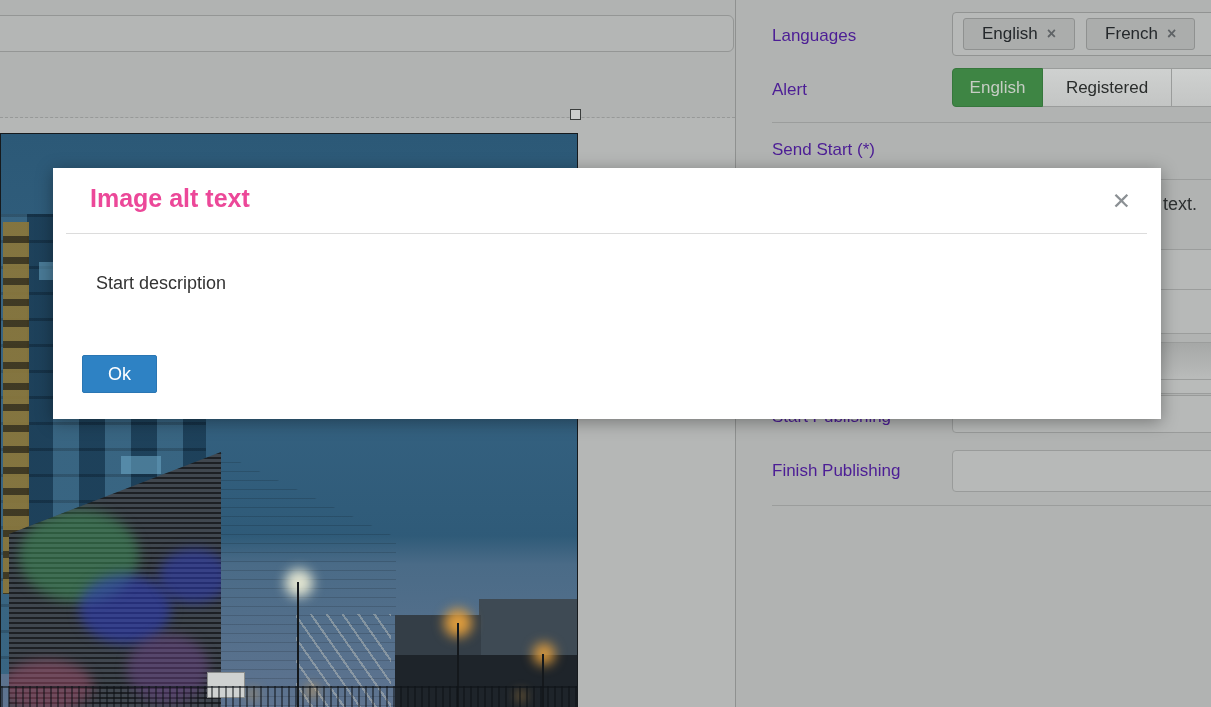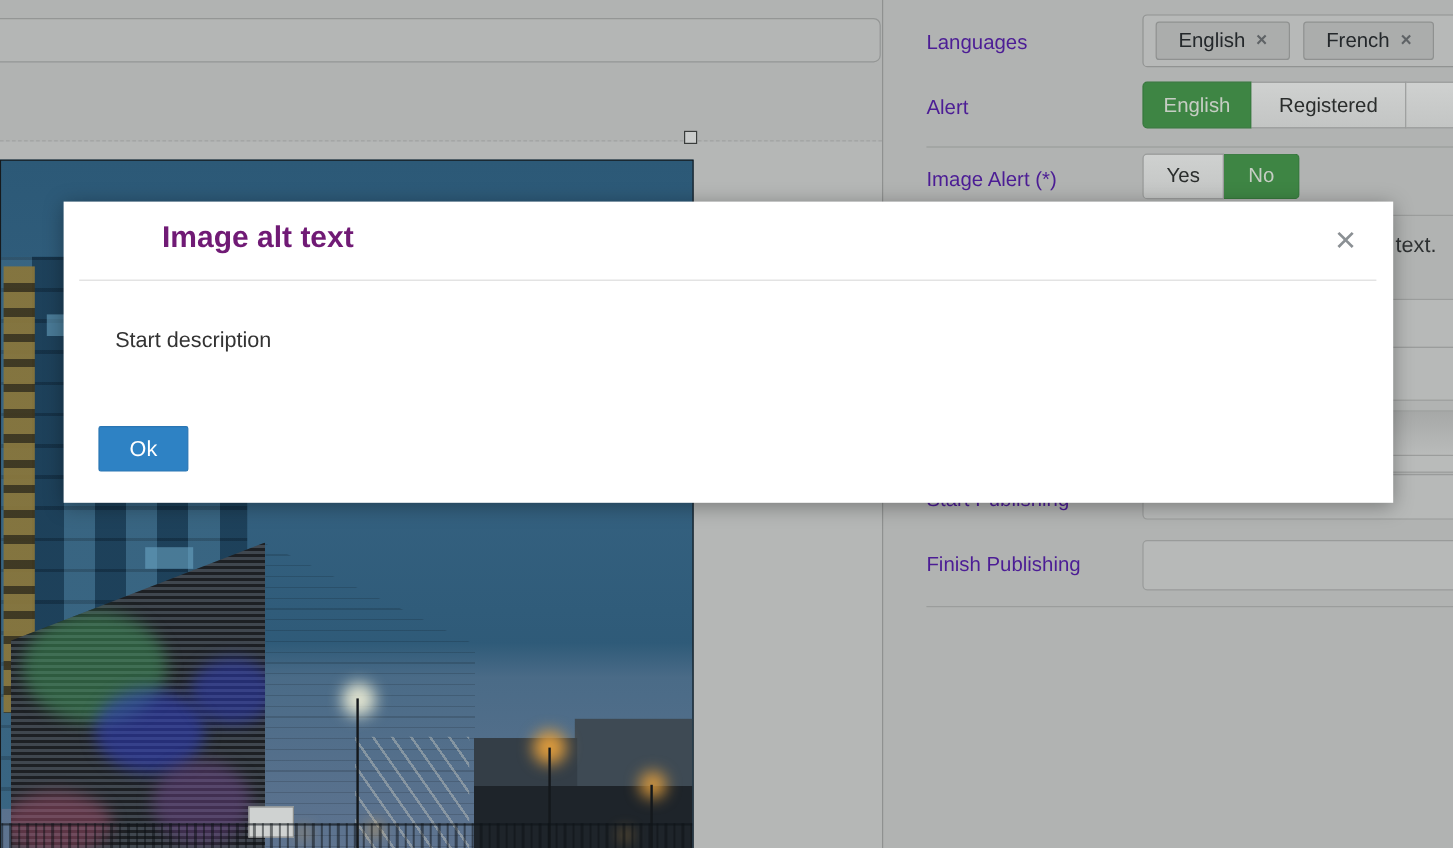--- a/index.html
+++ b/index.html
@@ -69,21 +69,21 @@
   .gbtn.green{background:#3e8544;border-color:#36773c;color:#c6cdc4;}
   .pdivider{position:absolute;left:37px;right:0;height:1px;background:#9b9d9c;}
   .msgfrag{position:absolute;left:428px;top:194px;font-size:18px;color:#2e3132;}
   .slbox{position:absolute;left:217px;width:300px;background:#b7b9b8;border:1px solid #9b9d9c;box-sizing:border-box;}
   .pinput{position:absolute;left:217px;width:300px;height:42px;background:#b7b9b8;border:1px solid #999b9a;
     border-radius:4px;box-sizing:border-box;}
 
   
   .backdrop-modal{position:absolute;left:53px;top:168px;width:1108px;height:251px;background:#ffffff;
     box-shadow:0 3px 16px rgba(0,0,0,.35);}
-  .m-title{position:absolute;left:37px;top:16px;font-size:25px;font-weight:bold;color:#701a75;margin-left:45px;}
+  .m-title{position:absolute;left:37px;top:16px;font-size:25px;font-weight:bold;color:#ec4899;}
   .m-close{position:absolute;right:30px;top:22px;font-size:23px;color:#8b9094;background:none;border:none;
     cursor:pointer;font-family:"DejaVu Sans",sans-serif;padding:0;line-height:1;}
   .m-hr{position:absolute;left:13px;right:14px;top:65px;height:1px;background:#dcdcdc;}
   .m-label{position:absolute;left:43px;top:105px;font-size:18px;color:#333;}
   .m-input{position:absolute;left:253px;top:96px;width:809px;height:42px;border:1px solid #c8c8c8;
     box-sizing:border-box;font-size:18px;color:#444;padding:0 10px;font-family:"Liberation Sans",sans-serif;}
   .m-ok{position:absolute;left:29px;top:187px;width:75px;height:38px;background:#2e82c4;color:#fff;
     border:1px solid #2a76b3;font-size:18px;cursor:pointer;border-radius:2px;font-family:"Liberation Sans",sans-serif;}
   .m-cancel{position:absolute;left:120px;top:187px;width:92px;height:38px;background:#ebebeb;color:#2f3234;
     border:1px solid #e2e2e2;font-size:18px;cursor:pointer;border-radius:2px;font-family:"Liberation Sans",sans-serif;}
@@ -290,25 +290,21 @@
 
     <div class="plabel" style="top:80px">Alert</div>
     <div class="btngrp" style="left:217px;top:68px">
       <div class="gbtn first green" style="width:91px">English</div>
       <div class="gbtn" style="width:129px">Registered</div>
       <div class="gbtn" style="width:100px">Gr</div>
     </div>
 
     <div class="pdivider" style="top:122px"></div>
 
-    <div class="plabel" style="top:140px">Image Alert (*)</div>
-    <div class="btngrp" style="left:217px;top:128px">
-      <div class="gbtn first" style="width:68px;height:38px">Yes</div>
-      <div class="gbtn last green" style="width:63px;height:38px">No</div>
-    </div>
+    <div class="plabel" style="top:140px">Send Start (*)</div>
 
     <div class="pdivider" style="top:179px"></div>
     <div class="msgfrag">text.</div>
 
     <div class="slbox" style="top:249px;height:41px"></div>
     <div class="slbox" style="top:289px;height:45px"></div>
     <div class="slbox" style="top:342px;height:52px;background:linear-gradient(#a6a8a7,#b9bbba 70%)">
       <div style="position:absolute;left:0;right:0;top:36px;height:1px;background:#9b9d9c"></div>
     </div>
 

